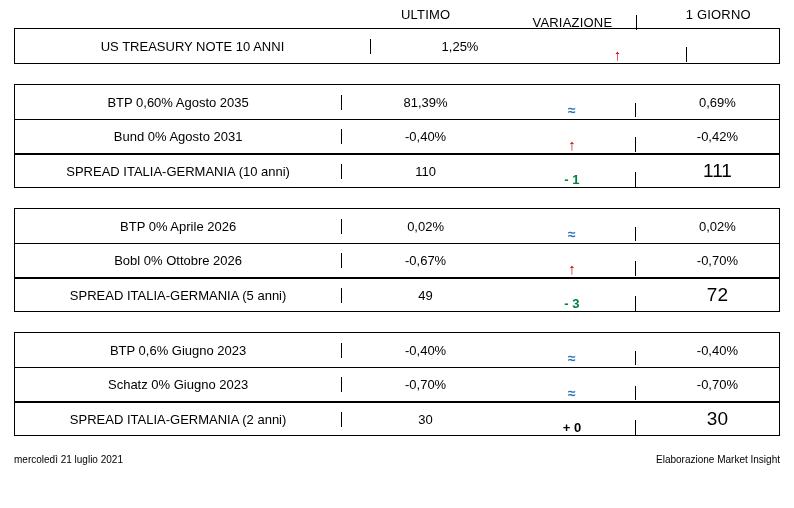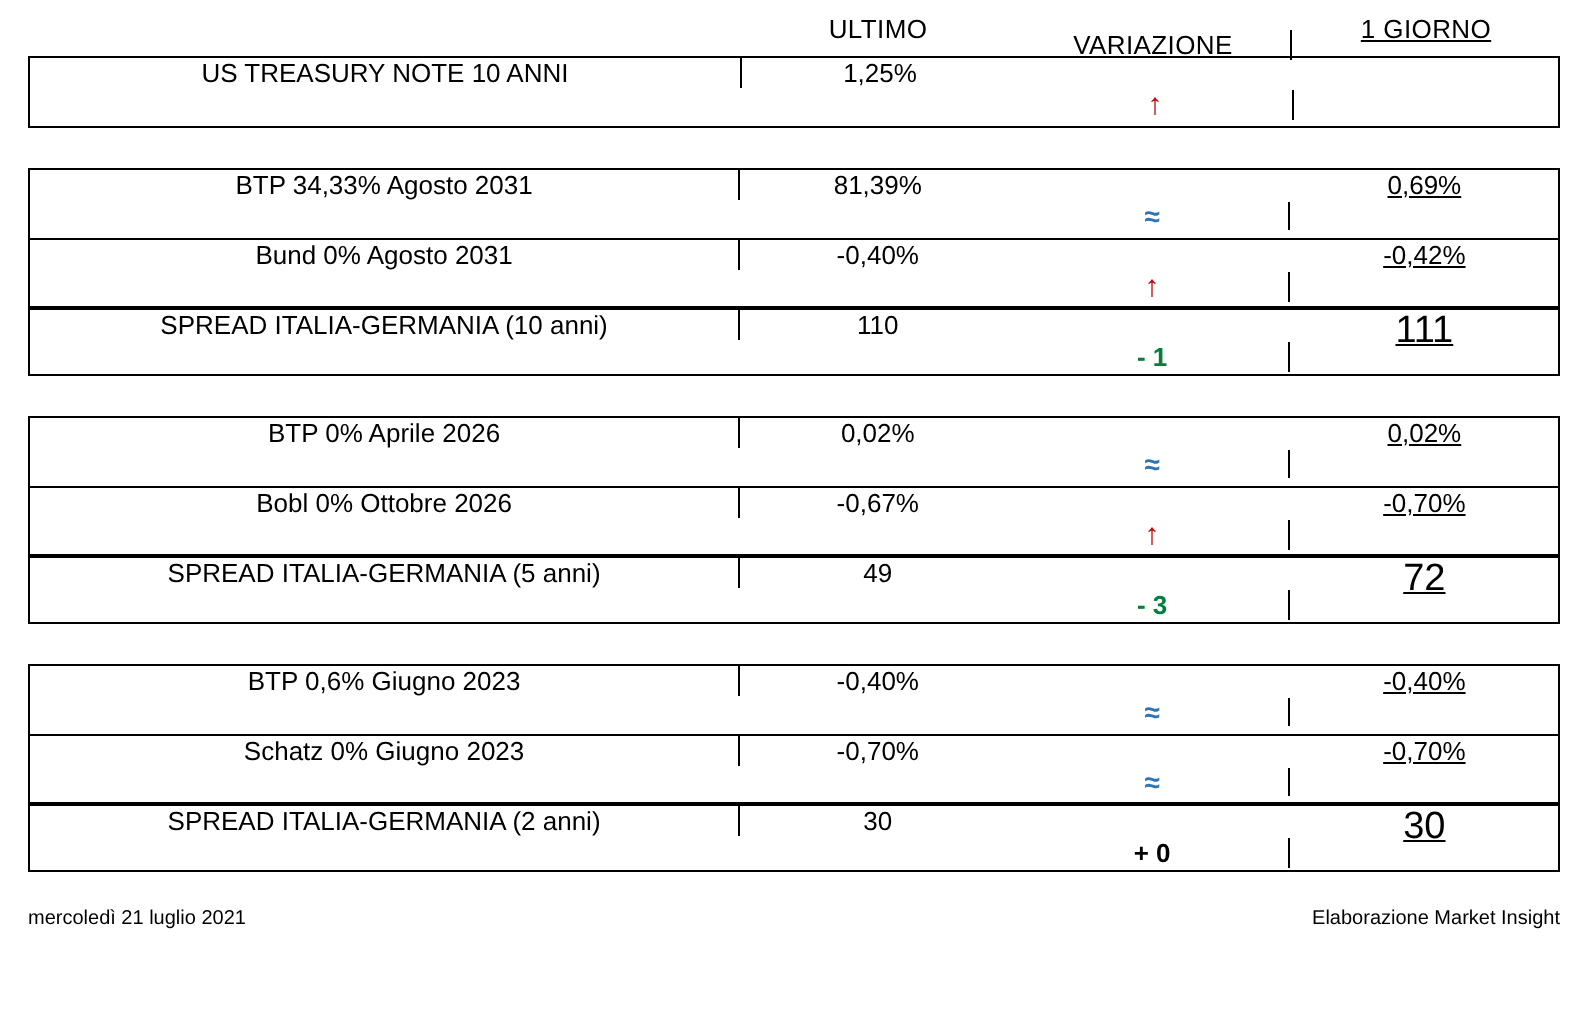--- a/index.html
+++ b/index.html
@@ -21,25 +21,26 @@
     box-sizing: border-box;
     padding: 0;
   }
 
   
   .row {
     display: flex;
     width: 766px;
     margin: 0 auto;
     box-sizing: border-box;
+    gap: 20px;
   }
   .c-name   { width: 356px; box-sizing: border-box; }
   .c-last   { width: 138px; box-sizing: border-box; }
   .c-var    { width: 138px; box-sizing: border-box; }
-  .c-day    { width: 134px; box-sizing: border-box; text-decoration: underline; }
+  .c-day    { width: 134px; box-sizing: border-box; }
 
   
   .header-row {
     height: 28px;
     align-items: center;
   }
   .header-row .cell {
     text-align: center;
     font-size: 13px;
     letter-spacing: .2px;
@@ -52,21 +53,21 @@
     width: 766px;
     margin: 0 auto;
     border: 1.5px solid #000000;
     box-sizing: border-box;
     background: #fff;
   }
   .block .row {
     width: 100%;
     margin: 0;
     height: 34px;
-    align-items: flex-start;
+    align-items: center;
   }
   .block .row + .row {
     border-top: 1.5px solid #000000;
   }
   .block .row.thick + .row {
     border-top: 2px solid #000000;
   }
   .cell {
     display: flex;
     align-items: center;
@@ -138,21 +139,21 @@
       <div class="cell c-var">
         <span class="arrow-up">↑</span>
       </div>
     </div>
   </div>
 
   <div class="gap-10"></div>
 
   <div class="block">
     <div class="row">
-      <div class="cell c-name">BTP 34,33% Agosto 2031</div>
+      <div class="cell c-name">BTP 0,60% Agosto 2035</div>
       <div class="cell c-last">81,39%</div>
       <div class="cell c-var">
         <span class="approx">≈</span>
       </div>
       <div class="cell c-day">0,69%</div>
     </div>
     <div class="row thick">
       <div class="cell c-name">Bund 0% Agosto 2031</div>
       <div class="cell c-last">-0,40%</div>
       <div class="cell c-var">

